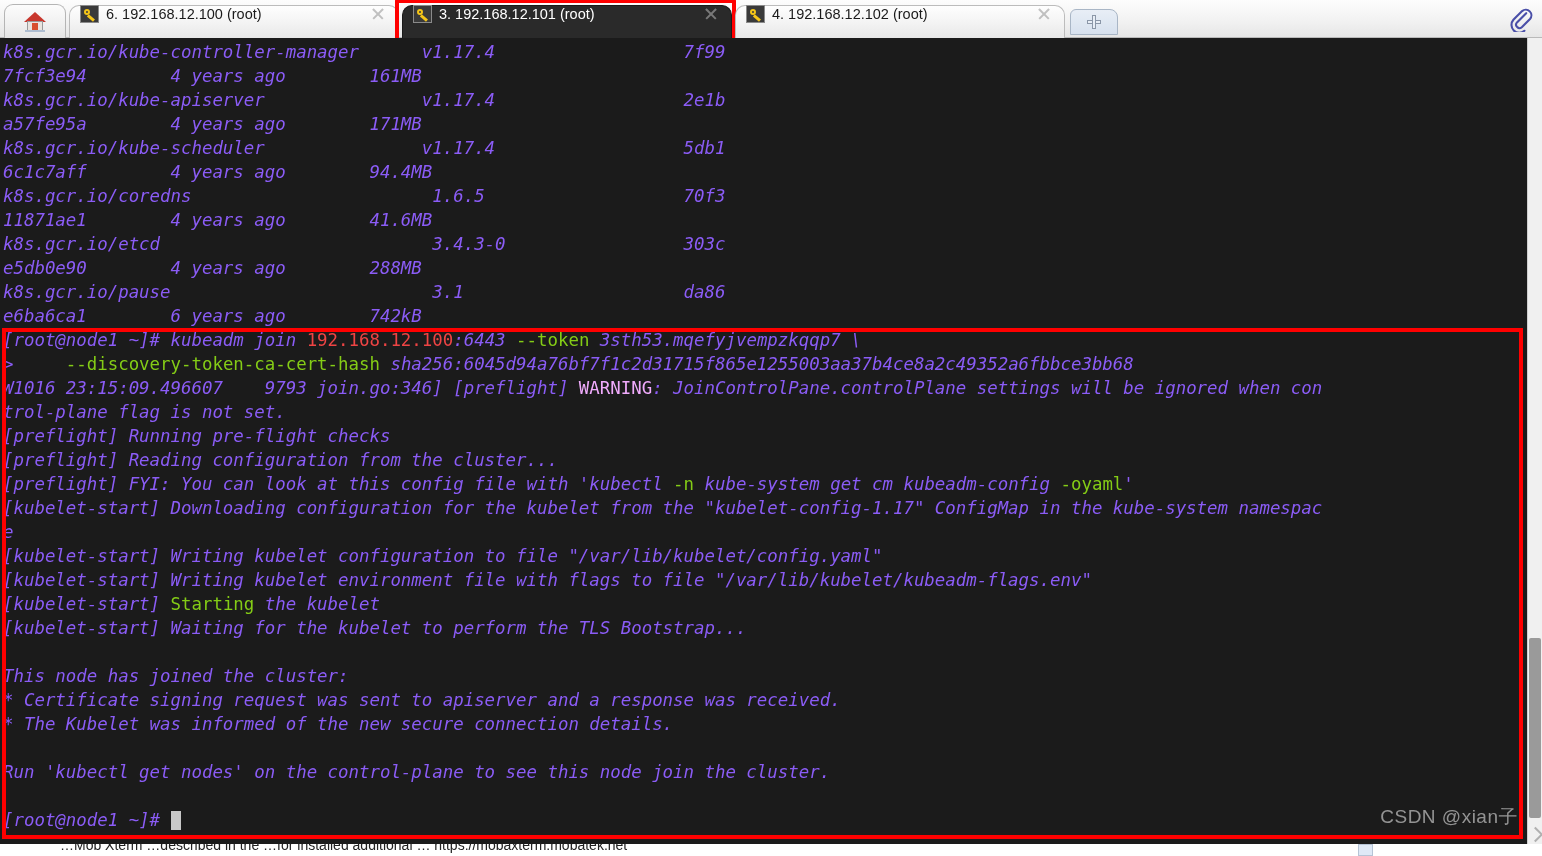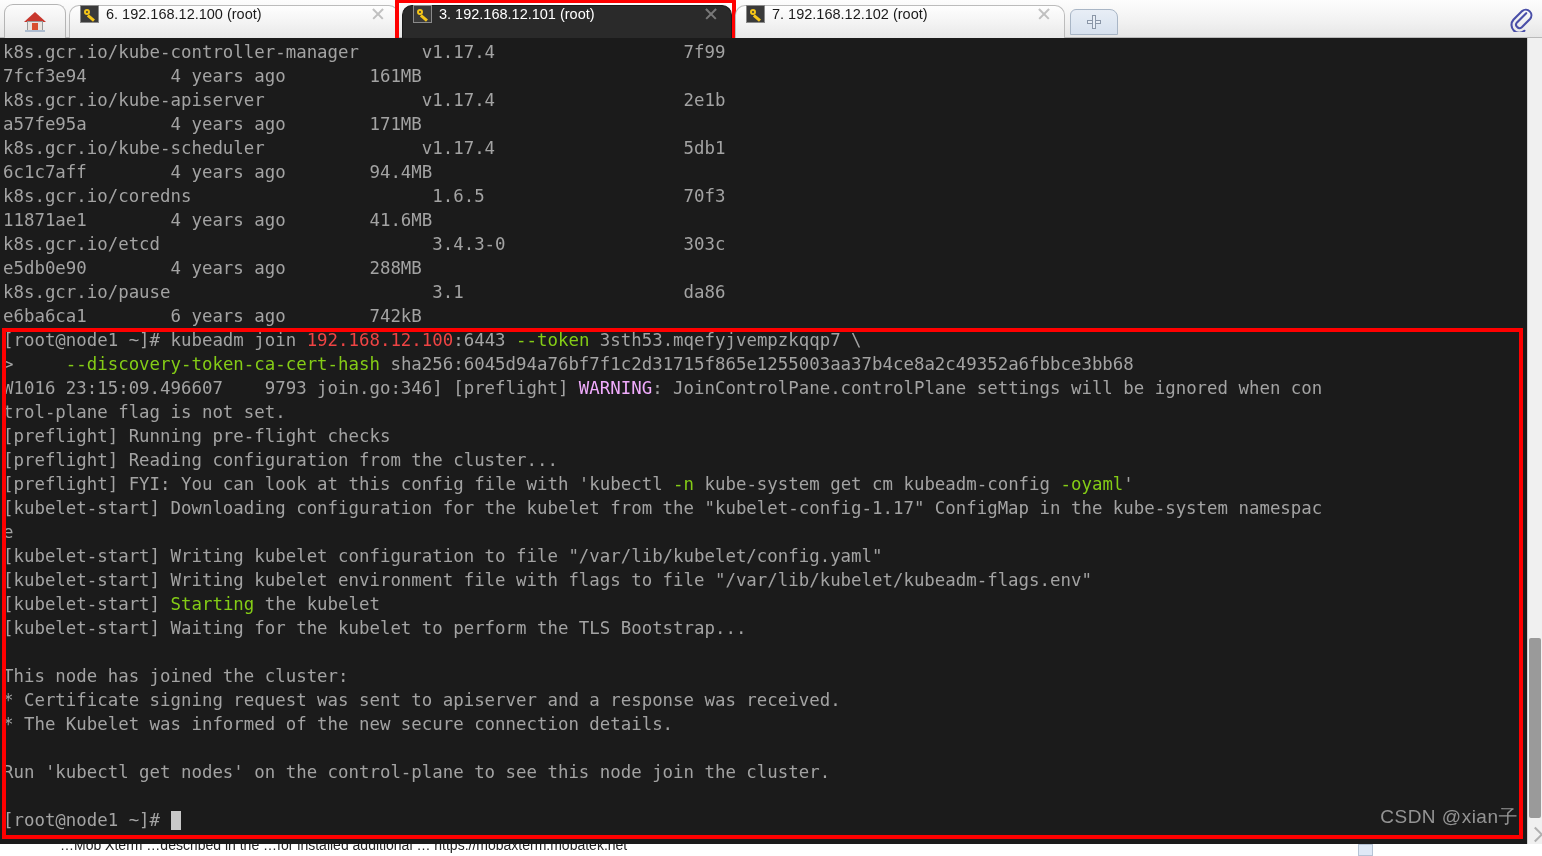--- a/index.html
+++ b/index.html
@@ -254,21 +254,21 @@
     padding: 2px 0 0 3px;
     box-sizing: border-box;
     white-space: pre;
     overflow: hidden;
     letter-spacing: 0px;
   }
 
   .term .line { height: 24px; }
 
   
-  .c-white   { color: #a3a3a3; }
+  .c-white   { color: #8b5cf6; font-style: italic; }
   .c-cyan    { color: #84cc16; }
   .c-magenta { color: #ef4444; }
   .c-yellow  { color: #f0abfc; }
 
   .cursor {
     display: inline-block;
     width: 10px;
     height: 19px;
     background: #c8c8c8;
     vertical-align: -4px;
@@ -384,21 +384,21 @@
         <div class="tab active">
           <span class="key-icon"></span>
           <span class="tab-label">3. 192.168.12.101 (root)</span>
           <span class="tab-close"></span>
         </div>
       </div>
 
       <div class="tab-wrap">
         <div class="tab">
           <span class="key-icon"></span>
-          <span class="tab-label">7. 192.168.12.102 (root)</span>
+          <span class="tab-label">4. 192.168.12.102 (root)</span>
           <span class="tab-close"></span>
         </div>
       </div>
 
       <div class="newtab">
         <span class="plus-icon"></span>
       </div>
     </div>
 
     <div class="clip-btn">

